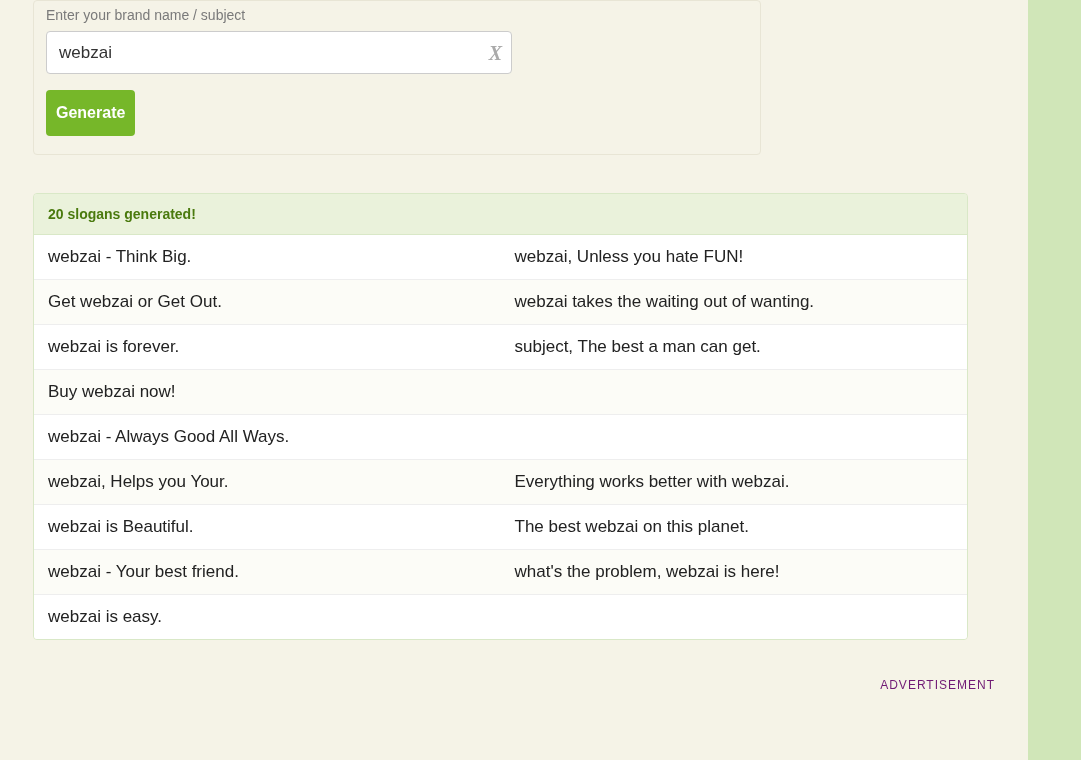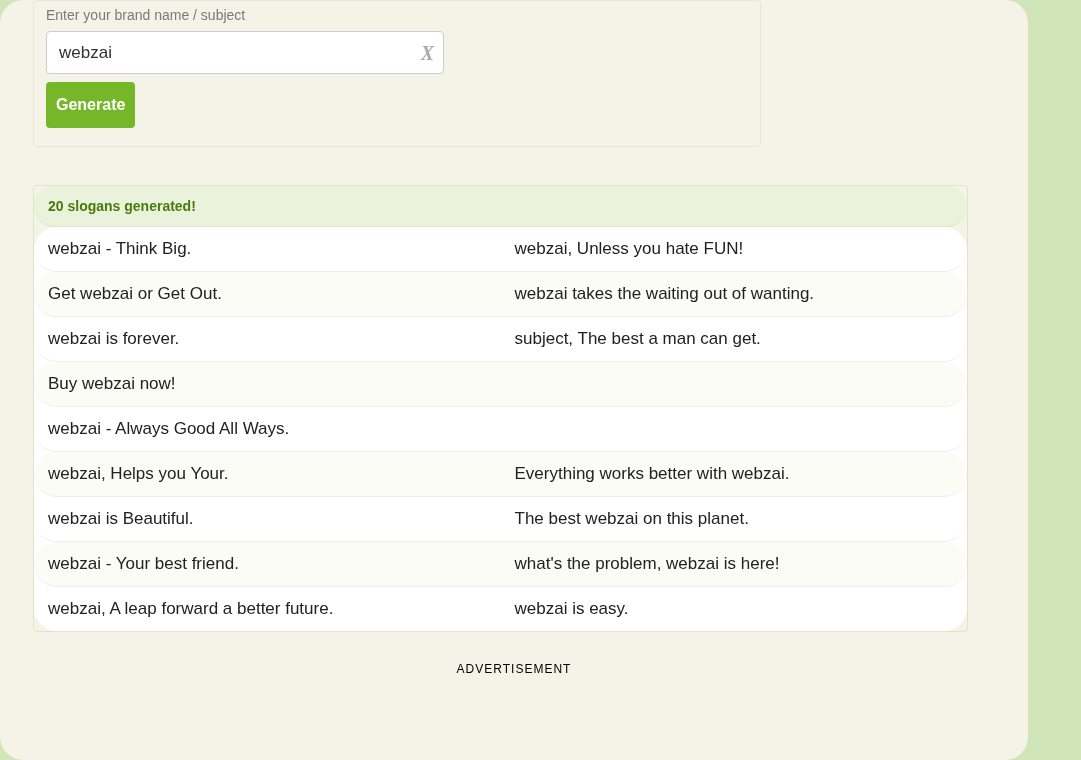--- a/index.html
+++ b/index.html
@@ -1,19 +1,18 @@
 <!DOCTYPE html>
 <html><head>
   <meta charset="utf-8">
   <style>
     * {
       margin: 0;
       padding: 0;
       box-sizing: border-box;
-      border-radius: 23px;
     }
     body {
       font-family: Arial, Helvetica, sans-serif;
       background: #d0e6b8;
       width: 1081px;
       height: 760px;
       overflow: hidden;
     }
     .page-container {
       display: flex;
@@ -37,22 +36,22 @@
     }
     .form-label {
       color: #7a7a7a;
       font-size: 14px;
       margin-bottom: 8px;
       display: block;
       padding-top: 6px;
     }
     .input-wrapper {
       position: relative;
-      width: 398px;
-      margin-bottom: 8px;
+      width: 466px;
+      margin-bottom: 16px;
     }
     .brand-input {
       width: 100%;
       height: 43px;
       padding: 8px 40px 8px 12px;
       font-size: 17px;
       color: #333;
       border: 1px solid #ccc;
       border-radius: 4px;
       background: #fff;
@@ -109,25 +108,25 @@
     .results-row:last-child {
       border-bottom: none;
     }
     .result-cell {
       flex: 1;
       padding: 12px 14px;
       font-size: 17px;
       color: #222;
     }
     .ad-label {
-      text-align: center;
-      color: #000000;
+      text-align: right;
+      color: #701a75;
       font-size: 12px;
       letter-spacing: 1px;
-      margin-top: 30px;
+      margin-top: 38px;
     }
   </style>
 </head>
 <body>
 
 <div class="page-container">
   <div class="main-column">
 
     <div class="form-panel">
       <label class="form-label">Enter your brand name / subject</label>
@@ -167,21 +166,20 @@
           </div>
           <div class="results-row">
             <div class="result-cell">webzai is Beautiful.</div>
             <div class="result-cell">The best webzai on this planet.</div>
           </div>
           <div class="results-row">
             <div class="result-cell">webzai - Your best friend.</div>
             <div class="result-cell">what's the problem, webzai is here!</div>
           </div>
           <div class="results-row">
-            <div class="result-cell">webzai, A leap forward a better future.</div>
             <div class="result-cell">webzai is easy.</div>
           </div>
         </div>
     </div>
 
     <div class="ad-label">ADVERTISEMENT</div>
 
   </div>
   <div class="sidebar-gap"></div>
 </div>

